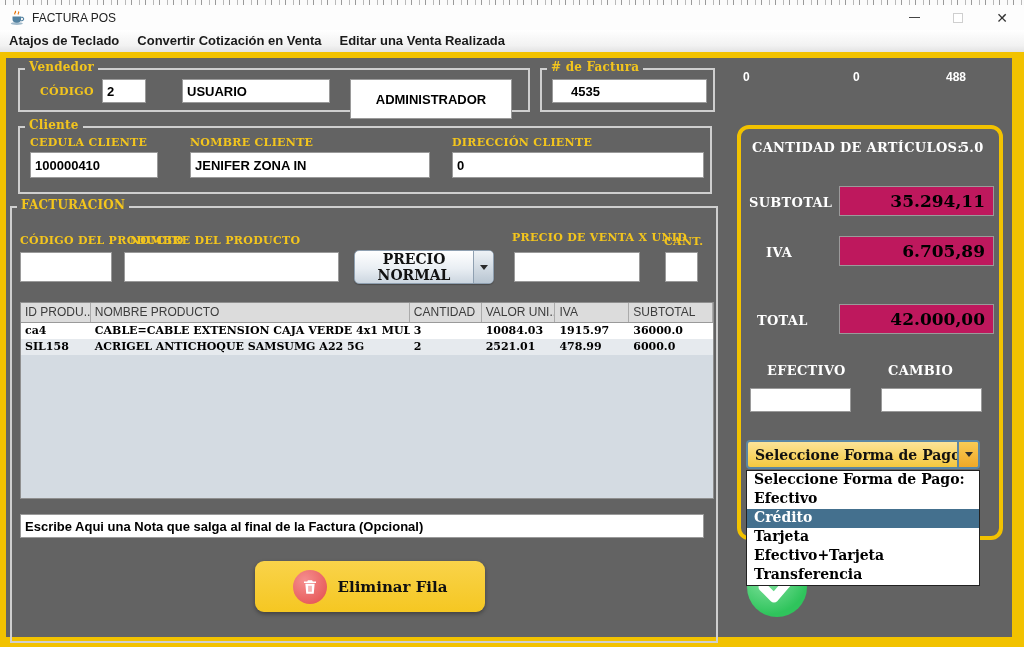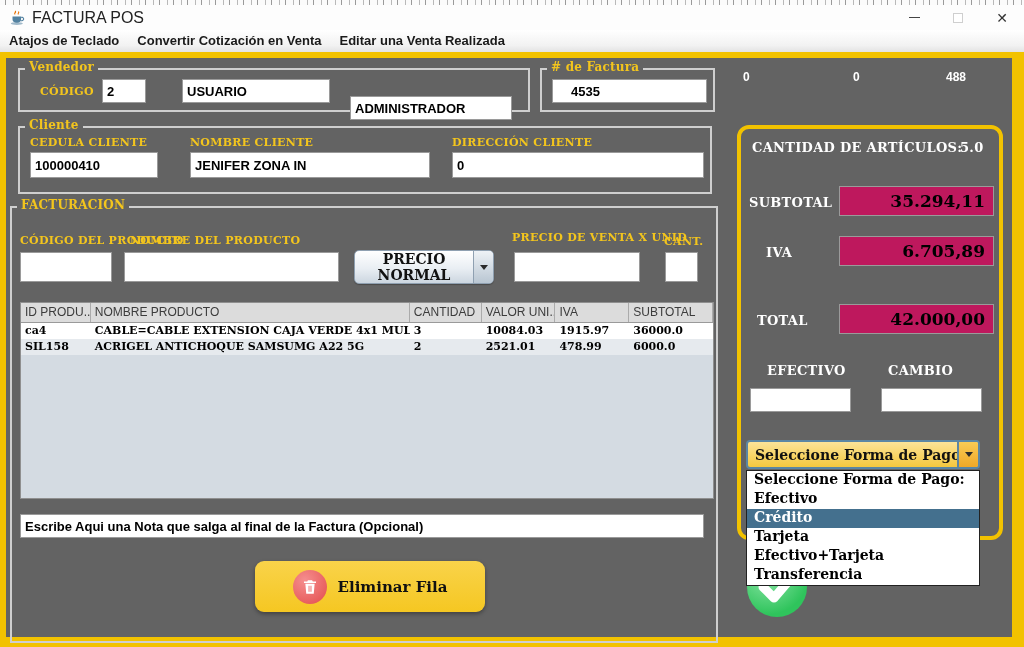--- a/index.html
+++ b/index.html
@@ -4,21 +4,21 @@
 <style>
   * { margin:0; padding:0; box-sizing:border-box; }
   body { background:#222; font-family:"Liberation Sans", sans-serif; }
   .screen { position:relative; width:1024px; height:647px; background:#f2c200; overflow:hidden; outline:1px solid #8a8a8a; }
 
   
   .desktop-strip { position:absolute; left:0; top:0; width:1024px; height:5px;
     background:repeating-linear-gradient(90deg,#fbfbfb 0 5px,#9a9a9a 5px 6px,#fbfbfb 6px 13px,#b9b9b9 13px 14px); }
   .titlebar { position:absolute; left:0; top:5px; width:1024px; height:25px; background:#fdfdfd; display:flex; align-items:center; }
   .app-icon { width:16px; height:16px; margin-left:9px; display:inline-block; }
-  .win-title { margin-left:7px; font-size:16px; color:#222; }
+  .win-title { margin-left:7px; font-size:12px; color:#222; }
   .win-controls { position:absolute; right:0; top:0; height:25px; display:flex; align-items:center; }
   .win-btn { width:44px; height:25px; display:flex; align-items:center; justify-content:center; font-size:13px; color:#444; cursor:default; }
   .glyph-min { display:block; width:11px; border-top:1px solid #444; }
   .glyph-max { display:block; width:10px; height:10px; border:1px solid #cfcfcf; background:#fff; }
   .glyph-close { font-size:14px; color:#333; }
 
   .menubar { position:absolute; left:0; top:30px; width:1024px; height:22px;
     background:linear-gradient(#ffffff,#f2f2f2 70%,#e3e3e3); display:flex; align-items:center; }
   .menu-item { font-weight:bold; font-size:13px; color:#1a1a1a; padding:0 9px; height:22px; line-height:22px; }
 
@@ -117,21 +117,21 @@
     <span class="menu-item">Editar una Venta Realizada</span>
   </div>
 
   <div class="main-gray"></div>
 
   <div class="gbox" style="left:18px; top:68px; width:512px; height:44px;">
     <span class="gbox-label">Vendedor</span>
     <span class="ylabel" style="left:20px; top:15px;">CÓDIGO</span>
     <input class="field" style="left: 82px; top: 9px; width: 44px; height: 24px;" value="2">
     <input class="field" style="left: 162px; top: 9px; width: 148px; height: 24px;" value="USUARIO">
-    <input class="field" style="left: 330px; top: 26px; width: 162px; height: 24px;" value="ADMINISTRADOR">
+    <input class="field" style="left: 330px; top: 9px; width: 162px; height: 40px; text-align: center;" value="ADMINISTRADOR">
   </div>
 
   <div class="gbox" style="left:540px; top:68px; width:175px; height:44px;">
     <span class="gbox-label"># de Factura</span>
     <input class="field" style="left: 10px; top: 9px; width: 155px; height: 24px; padding-left: 18px;" value="4535">
   </div>
 
   <span class="counter" style="left:743px; top:70px;">0</span>
   <span class="counter" style="left:853px; top:70px;">0</span>
   <span class="counter" style="left:946px; top:70px;">488</span>

